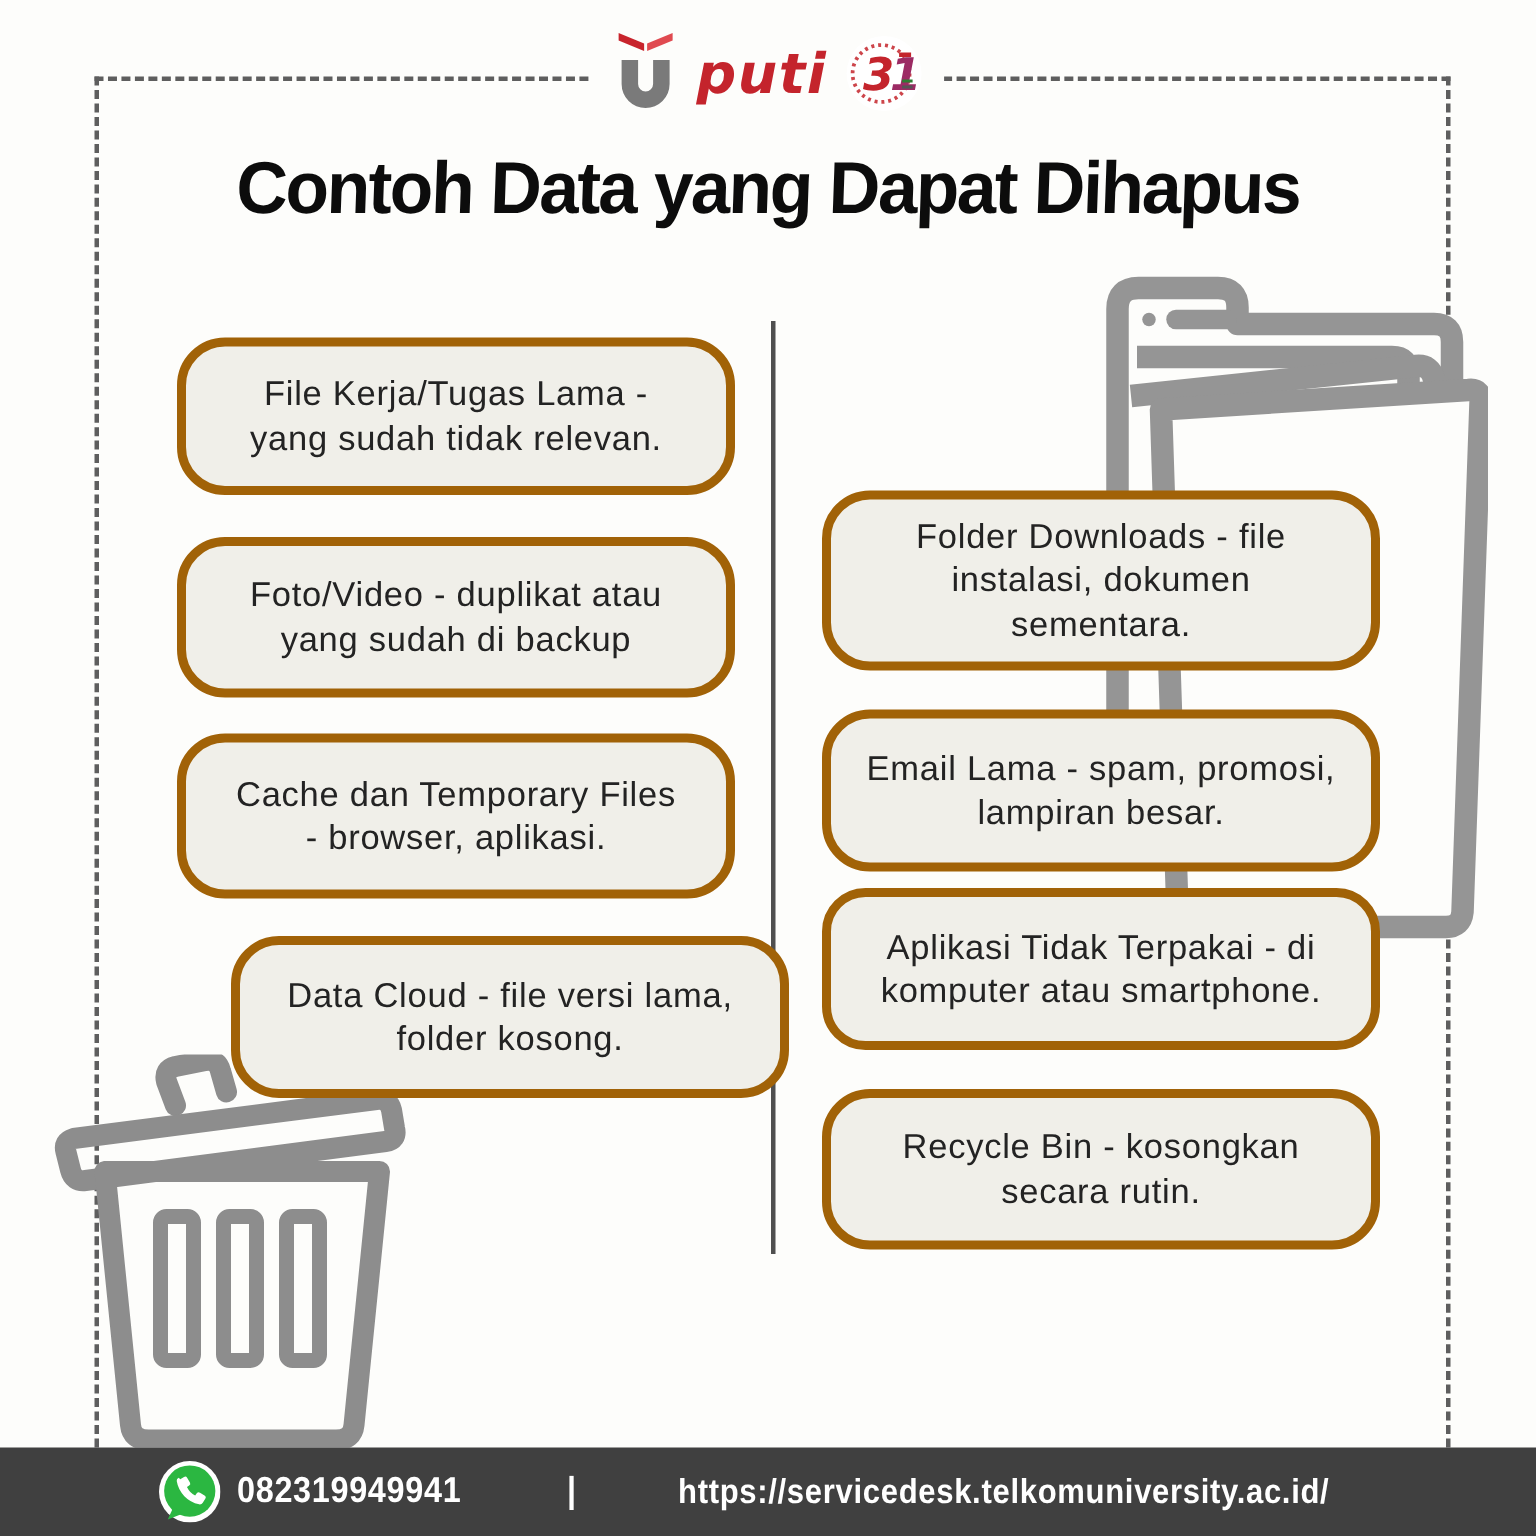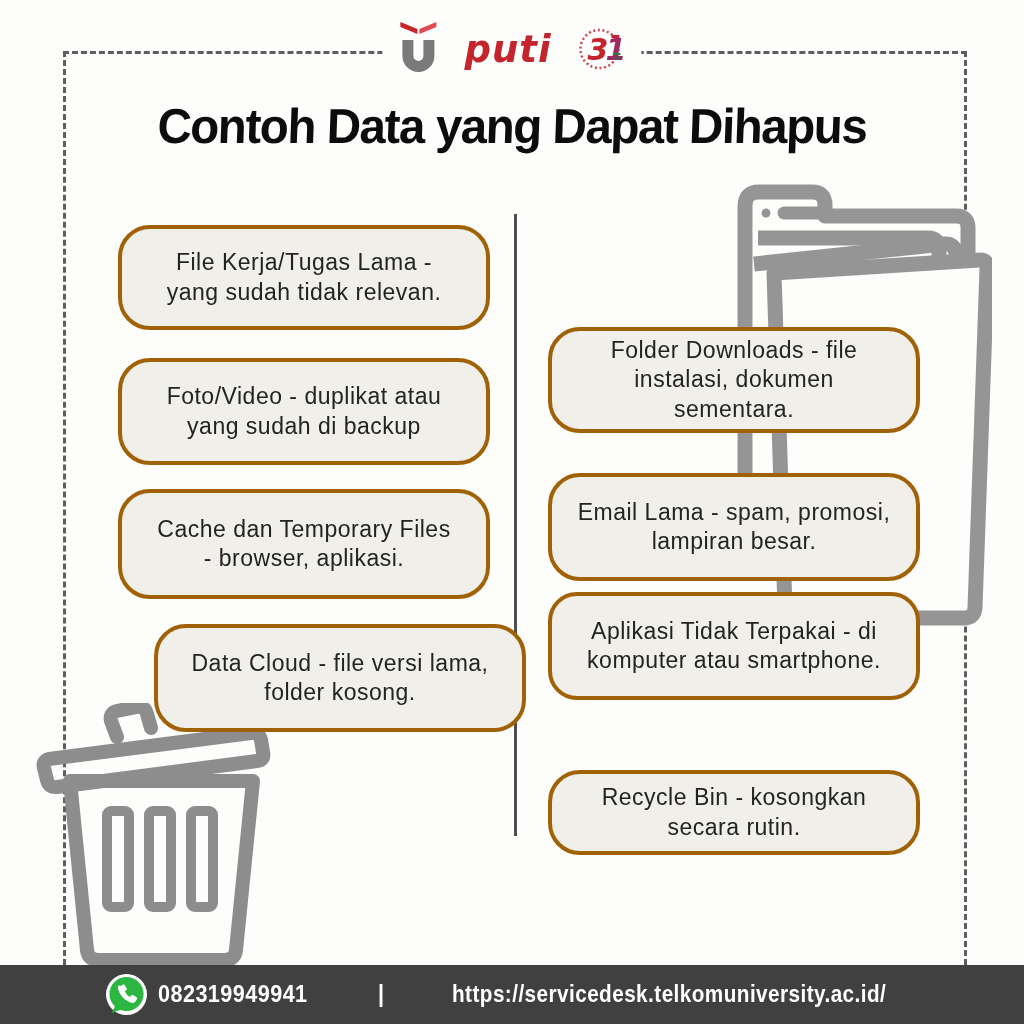--- a/index.html
+++ b/index.html
@@ -1,30 +1,30 @@
 <!DOCTYPE html>
 <html><head>
 <meta charset="utf-8">
 <style>
   html,body{margin:0;padding:0;background:#fff;}
   .canvas{position:relative;width:1024px;height:1024px;overflow:hidden;
           background:#FDFDFB;font-family:"Liberation Sans",sans-serif;}
   .dashed-frame{position:absolute;left:63px;top:51px;width:898px;height:935px;
           border:3px dashed #5E5E5E;z-index:0;}
   .logo-strip{position:absolute;top:20px;left:50%;transform:translateX(-50%);
-          height:62px;display:flex;align-items:center;gap:24px;background:#FDFDFB;
+          height:62px;display:flex;align-items:center;gap:12px;background:#FDFDFB;
           padding:0 14px;z-index:3;}
   .puti-text{font-family:"DejaVu Sans",sans-serif;font-size:37px;font-weight:bold;
           font-style:italic;color:#C4242C;letter-spacing:1px;line-height:1;
           transform:translateY(-2px);}
   .title{position:absolute;top:98px;left:0;width:100%;text-align:center;
           font-size:49px;font-weight:800;color:#0C0C0C;letter-spacing:-1.5px;
           transform:skewX(-2deg) scaleX(0.97);z-index:2;}
   .box{position:absolute;width:372px;box-sizing:border-box;background:#F0EFE9;
-          border:4px solid #a16207;border-radius:32px;display:flex;
+          border:6px solid #a16207;border-radius:32px;display:flex;
           align-items:center;justify-content:center;text-align:center;
           font-size:23px;line-height:1.28;color:#232323;padding:10px 14px;
           white-space:pre-line;z-index:2;letter-spacing:0.5px;}
   .col-left{left:118px;}
   .col-right{left:548px;}
   .divider{position:absolute;left:514px;top:214px;width:3px;height:622px;
           background:#4F4F4F;z-index:1;}
   .art{position:absolute;z-index:1;}
   .footer{position:absolute;left:0;top:965px;width:1024px;height:59px;
           background:#404040;z-index:5;}
@@ -94,28 +94,28 @@
 
   <div class="box col-left" style="top:225px;height:105px;">File Kerja/Tugas Lama -
 yang sudah tidak relevan.</div>
   <div class="box col-left" style="top:358px;height:107px;">Foto/Video - duplikat atau
 yang sudah di backup</div>
   <div class="box col-left" style="top:489px;height:110px;">Cache dan Temporary Files
 - browser, aplikasi.</div>
   <div class="box col-left" style="top:624px;height:108px;margin-left:36px;">Data Cloud - file versi lama,
 folder kosong.</div>
 
-  <div class="box col-right" style="top:327px;height:106px;">Folder Downloads - file
+  <div class="box col-right" style="top:327px;height:120px;">Folder Downloads - file
 instalasi, dokumen
 sementara.</div>
   <div class="box col-right" style="top:473px;height:108px;">Email Lama - spam, promosi,
 lampiran besar.</div>
   <div class="box col-right" style="top:592px;height:108px;border-radius:29px;">Aplikasi Tidak Terpakai - di
 komputer atau smartphone.</div>
-  <div class="box col-right" style="top:726px;height:85px;margin-top:44px;">Recycle Bin - kosongkan
+  <div class="box col-right" style="top:726px;height:107px;">Recycle Bin - kosongkan
 secara rutin.</div>
 
   <div class="footer">
     <span class="wa">
       <svg width="41" height="41" viewBox="0 0 42 42">
         <circle cx="21" cy="21" r="21" fill="#FFFFFF"></circle>
         <circle cx="21" cy="20.5" r="17.5" fill="#2BB741"></circle>
         <path d="M10 31 L6 40 L16 36 Z" fill="#2BB741"></path>
         <path d="M14.5 12.5 l2.6 -1.6 q1.3 -0.8 2.1 0.6 l1.9 3.1 q0.8 1.3 -0.5 2.1 l-1.5 1 q1.9 4 5.6 5.9 l1.1 -1.5 q0.9 -1.2 2.2 -0.4 l3.1 1.9 q1.4 0.8 0.5 2.2 l-1.7 2.7 q-0.9 1.4 -2.5 1.1 q-5.9 -1.3 -10.1 -5.6 q-4.2 -4.3 -5.2 -10.3 q-0.2 -1.7 1.4 -2.2 z" fill="#FFFFFF"></path>
       </svg>

